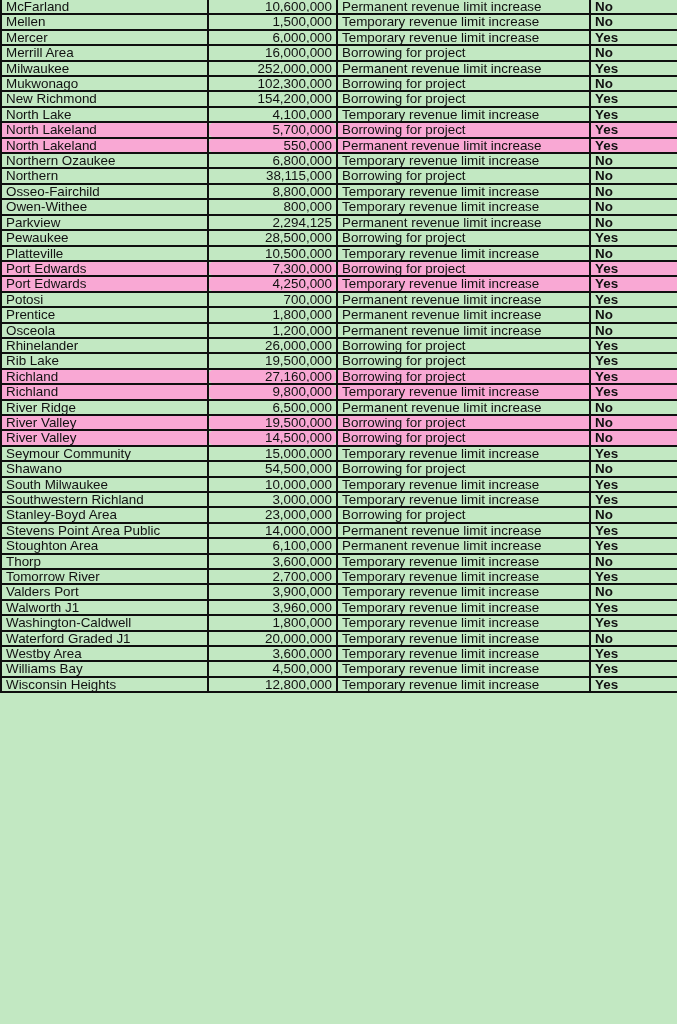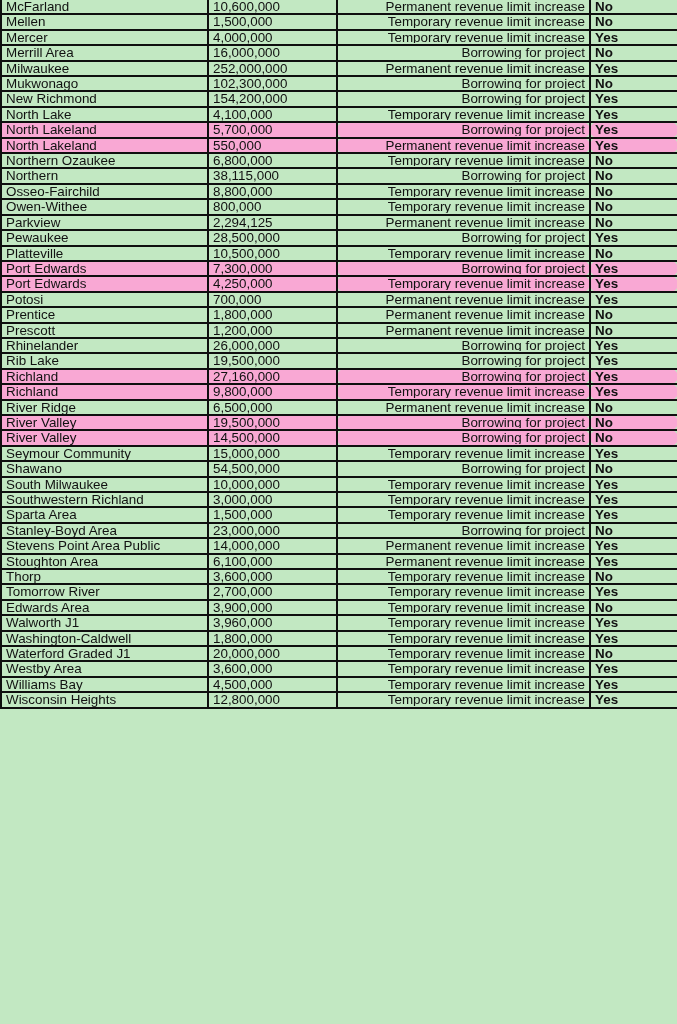--- a/index.html
+++ b/index.html
@@ -31,23 +31,23 @@
     font-size: 13.4px;
     line-height: 1;
     color: #111111;
     white-space: nowrap;
     overflow: hidden;
     background: #c2e8c2;
   }
   #referendum-table tr.row-alt td { background: #f9a8d4; }
 
   td.cell-district { text-align: left;  padding-left: 5px; }
-  td.cell-amount   { text-align: left; }
-  td.cell-purpose  { text-align: right;  padding-left: 5px; border-radius: 8px; }
-  td.cell-passed   { text-align: left;  padding-left: 4px; font-weight: bold; border-radius: 10px; }
+  td.cell-amount   { text-align: right; border-radius: 8px; }
+  td.cell-purpose  { text-align: left;  padding-left: 5px; }
+  td.cell-passed   { text-align: left;  padding-left: 4px; font-weight: bold; }
 </style>
 </head>
 <body>
 
 <table id="referendum-table">
   <colgroup>
     <col class="c-district">
     <col class="c-amount">
     <col class="c-purpose">
     <col class="c-passed">
@@ -60,21 +60,21 @@
         <td class="cell-passed">No</td>
       </tr>
       <tr>
         <td class="cell-district">Mellen</td>
         <td class="cell-amount">1,500,000</td>
         <td class="cell-purpose">Temporary revenue limit increase</td>
         <td class="cell-passed">No</td>
       </tr>
       <tr>
         <td class="cell-district">Mercer</td>
-        <td class="cell-amount">4,000,000</td>
+        <td class="cell-amount">6,000,000</td>
         <td class="cell-purpose">Temporary revenue limit increase</td>
         <td class="cell-passed">Yes</td>
       </tr>
       <tr>
         <td class="cell-district">Merrill Area</td>
         <td class="cell-amount">16,000,000</td>
         <td class="cell-purpose">Borrowing for project</td>
         <td class="cell-passed">No</td>
       </tr>
       <tr>
@@ -173,21 +173,21 @@
         <td class="cell-purpose">Permanent revenue limit increase</td>
         <td class="cell-passed">Yes</td>
       </tr>
       <tr>
         <td class="cell-district">Prentice</td>
         <td class="cell-amount">1,800,000</td>
         <td class="cell-purpose">Permanent revenue limit increase</td>
         <td class="cell-passed">No</td>
       </tr>
       <tr>
-        <td class="cell-district">Prescott</td>
+        <td class="cell-district">Osceola</td>
         <td class="cell-amount">1,200,000</td>
         <td class="cell-purpose">Permanent revenue limit increase</td>
         <td class="cell-passed">No</td>
       </tr>
       <tr>
         <td class="cell-district">Rhinelander</td>
         <td class="cell-amount">26,000,000</td>
         <td class="cell-purpose">Borrowing for project</td>
         <td class="cell-passed">Yes</td>
       </tr>
@@ -245,26 +245,20 @@
         <td class="cell-purpose">Temporary revenue limit increase</td>
         <td class="cell-passed">Yes</td>
       </tr>
       <tr>
         <td class="cell-district">Southwestern Richland</td>
         <td class="cell-amount">3,000,000</td>
         <td class="cell-purpose">Temporary revenue limit increase</td>
         <td class="cell-passed">Yes</td>
       </tr>
       <tr>
-        <td class="cell-district">Sparta Area</td>
-        <td class="cell-amount">1,500,000</td>
-        <td class="cell-purpose">Temporary revenue limit increase</td>
-        <td class="cell-passed">Yes</td>
-      </tr>
-      <tr>
         <td class="cell-district">Stanley-Boyd Area</td>
         <td class="cell-amount">23,000,000</td>
         <td class="cell-purpose">Borrowing for project</td>
         <td class="cell-passed">No</td>
       </tr>
       <tr>
         <td class="cell-district">Stevens Point Area Public</td>
         <td class="cell-amount">14,000,000</td>
         <td class="cell-purpose">Permanent revenue limit increase</td>
         <td class="cell-passed">Yes</td>
@@ -281,21 +275,21 @@
         <td class="cell-purpose">Temporary revenue limit increase</td>
         <td class="cell-passed">No</td>
       </tr>
       <tr>
         <td class="cell-district">Tomorrow River</td>
         <td class="cell-amount">2,700,000</td>
         <td class="cell-purpose">Temporary revenue limit increase</td>
         <td class="cell-passed">Yes</td>
       </tr>
       <tr>
-        <td class="cell-district">Edwards Area</td>
+        <td class="cell-district">Valders Port</td>
         <td class="cell-amount">3,900,000</td>
         <td class="cell-purpose">Temporary revenue limit increase</td>
         <td class="cell-passed">No</td>
       </tr>
       <tr>
         <td class="cell-district">Walworth J1</td>
         <td class="cell-amount">3,960,000</td>
         <td class="cell-purpose">Temporary revenue limit increase</td>
         <td class="cell-passed">Yes</td>
       </tr>

